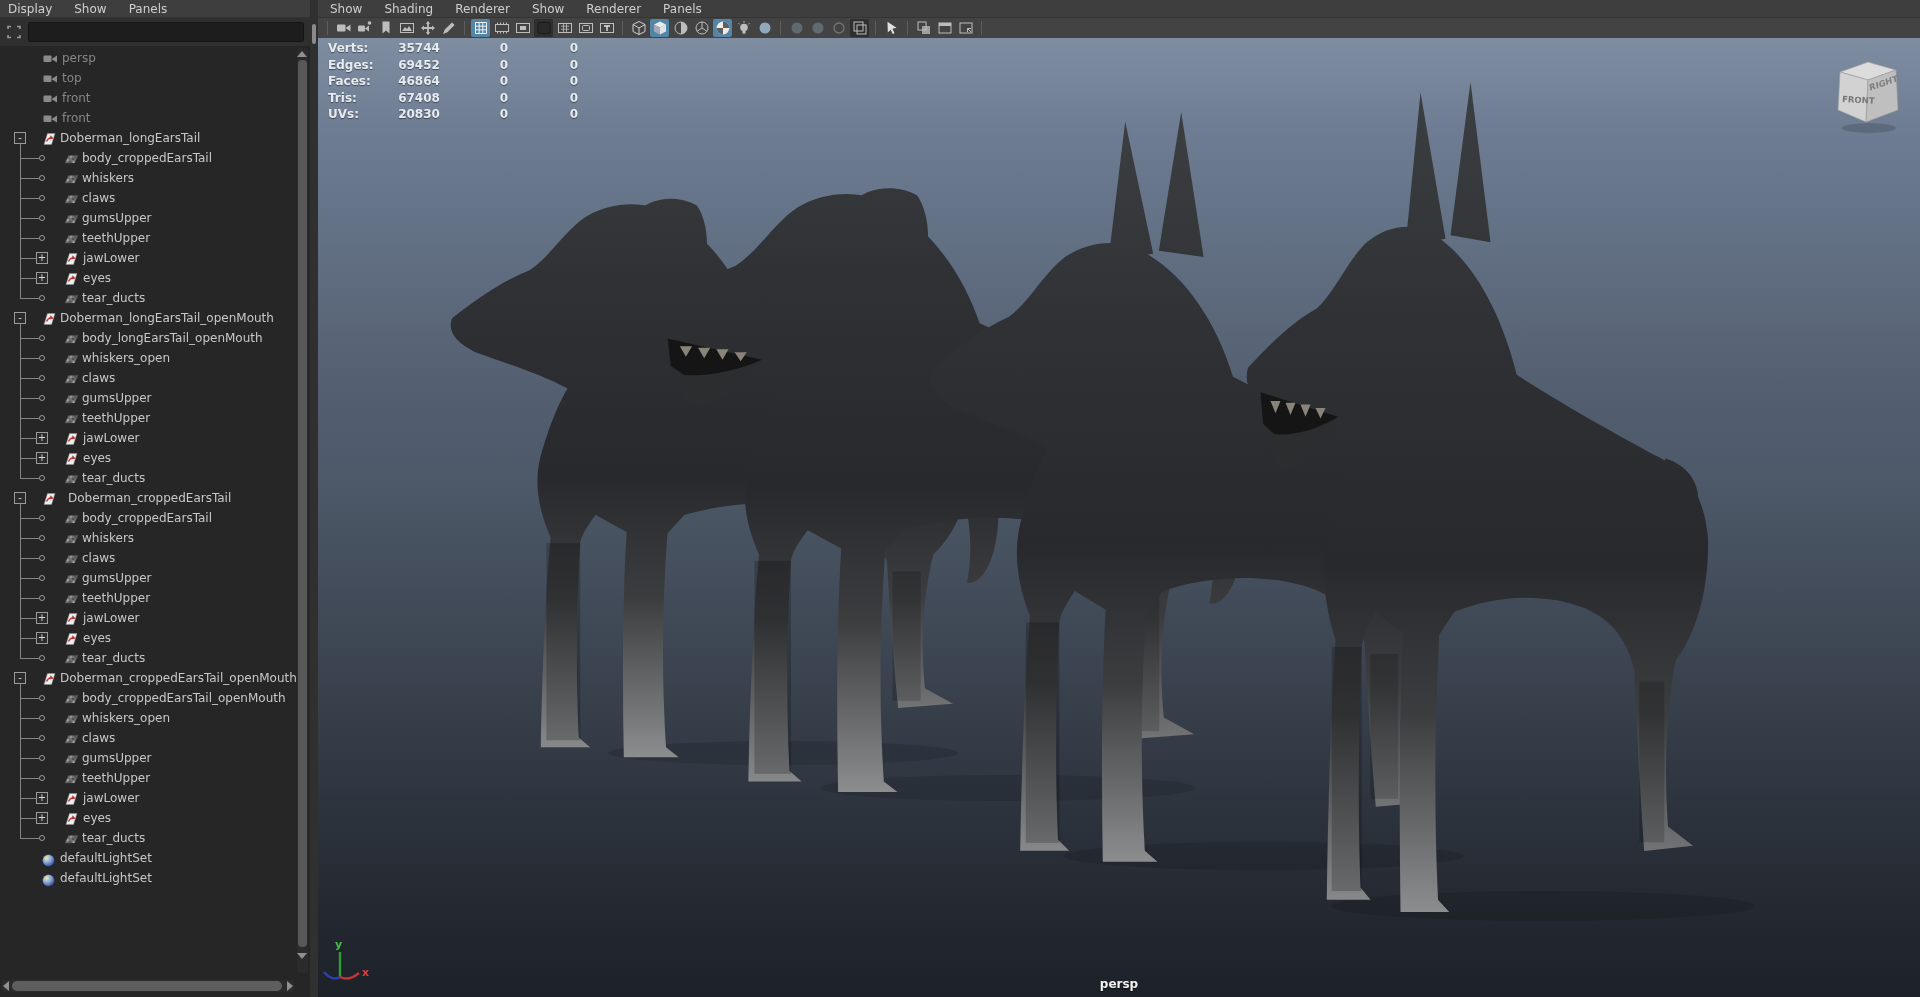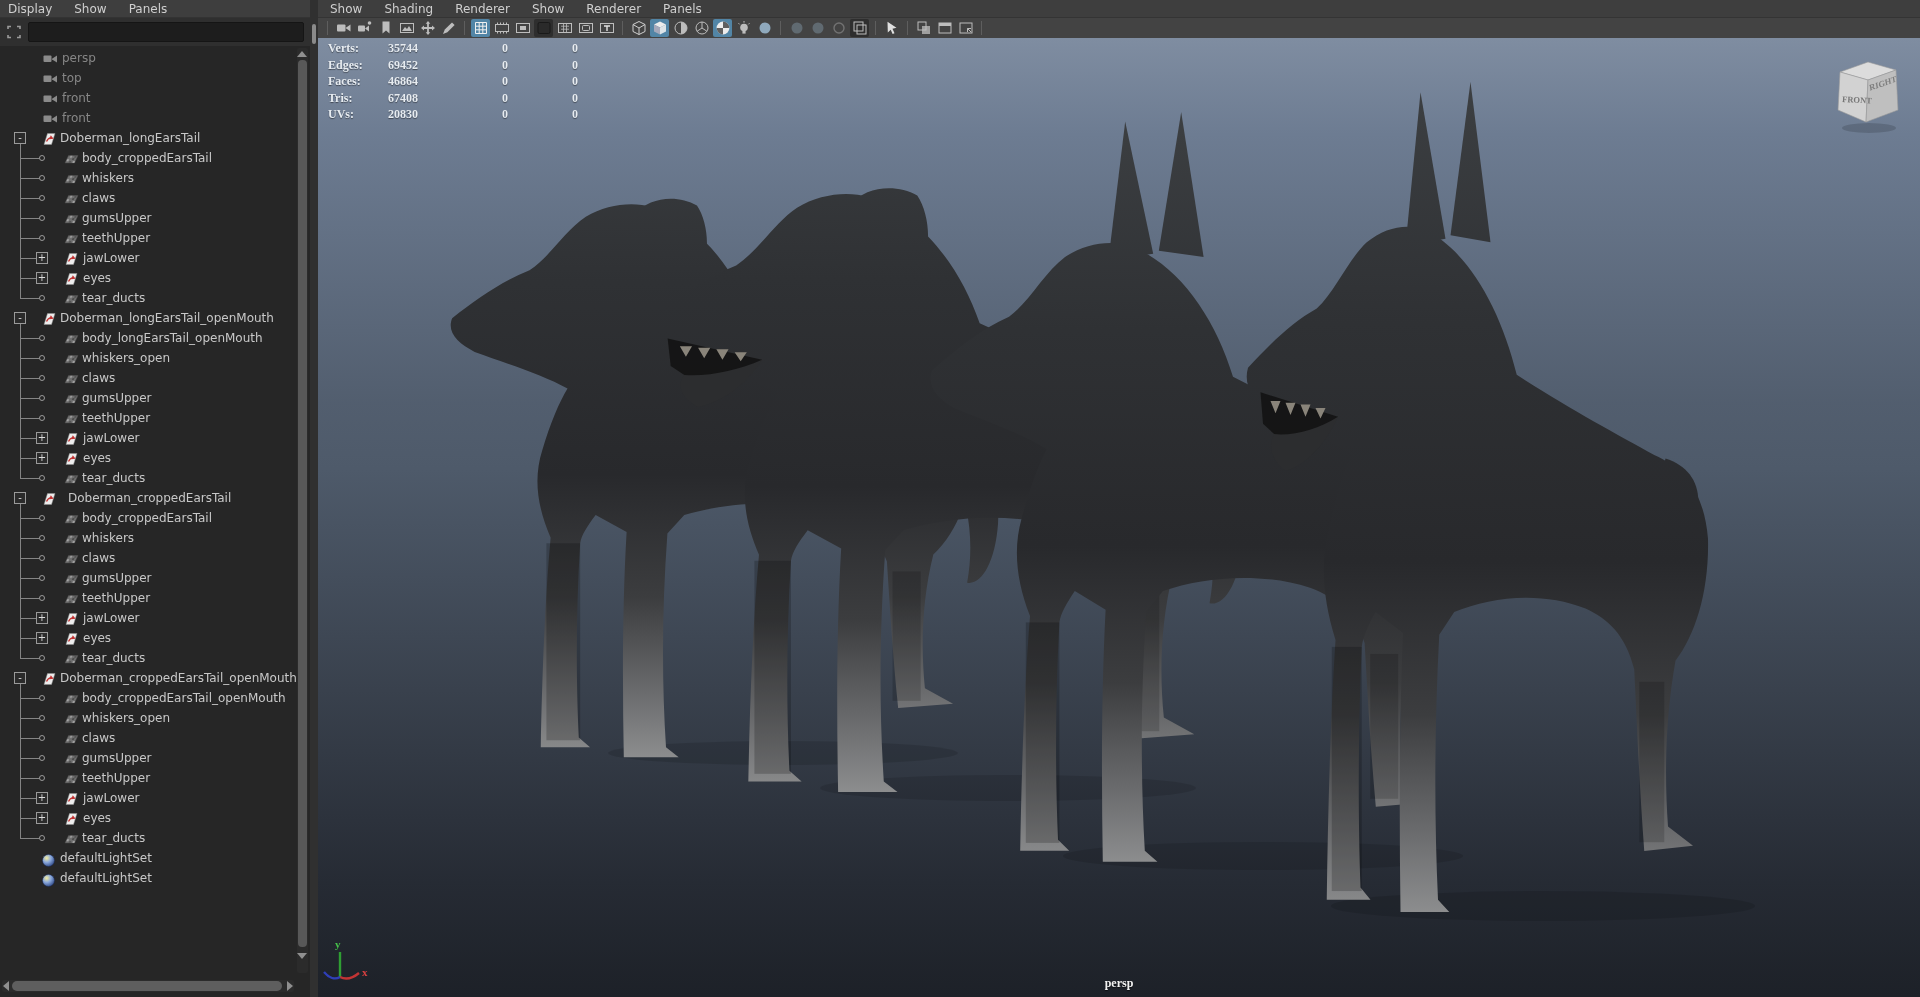--- a/index.html
+++ b/index.html
@@ -52,28 +52,28 @@
   .tbtn { width:19px; height:18px; display:flex; align-items:center; justify-content:center;
           border-radius:2px; margin:0 1px; cursor:default; }
   .tbtn.active { background:#5285a6; }
   .tbtn.pressed { background:#2e2e2e; }
   .tbtn.disabled { opacity:.38; }
   .tdiv { width:1px; height:14px; background:#5e5e5e; margin:0 5px; }
 
   .canvas { position:absolute; top:38px; left:0; right:0; bottom:0; overflow:hidden;
             background:linear-gradient(180deg,#7f8da1 0%, #6d7c92 10%, #55617290 38%,
                        #4e5a6a 45%, #39414d 68%, #262b34 88%, #1d2128 100%);
-            background-color:#4e5a6a;font-family:Liberation Serif, serif; }
+            background-color:#4e5a6a; }
   .dogsvg { position:absolute; inset:0; }
 
   .hud { position:absolute; top:3px; left:10px; font-size:12px; font-weight:bold;
          color:#e7ecf1; text-shadow:0 1px 1px rgba(0,0,0,.45); }
   .hudrow { display:flex; height:16px; margin-bottom:0.5px; }
   .hud .hl { width:60px; }
-  .hud .c1 { width:62px; text-align:left; }
+  .hud .c1 { width:62px; text-align:center; }
   .hud .c2 { width:58px; text-align:right; }
   .hud .c3 { width:70px; text-align:right; }
 
   .viewcube { position:absolute; left:1512px; top:18px; }
   .axis { position:absolute; left:4px; bottom:8px; }
   .cam-label { position:absolute; bottom:6px; left:0; right:0; text-align:center;
                color:#f2f2f2; font-size:12px; font-weight:bold; text-shadow:0 1px 1px rgba(0,0,0,.6); }
 </style>
 </head>
 <body>

